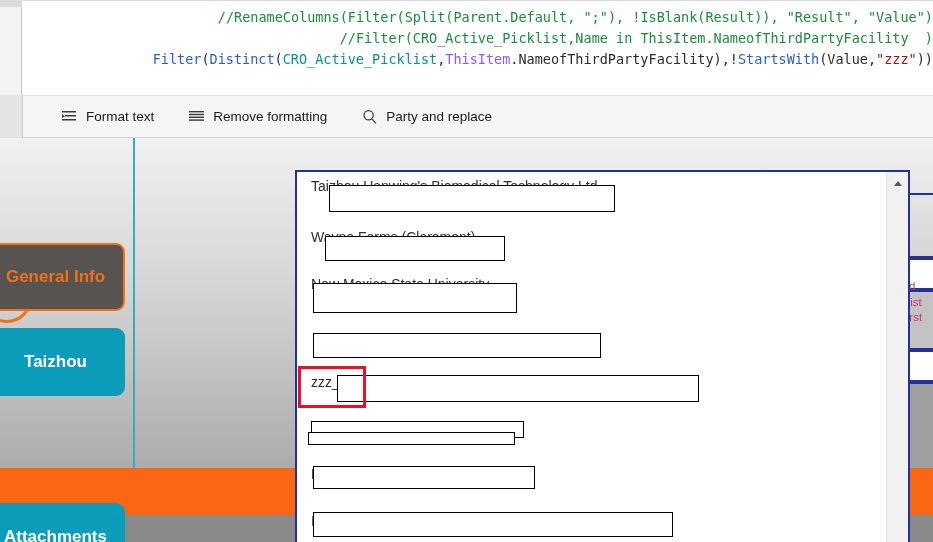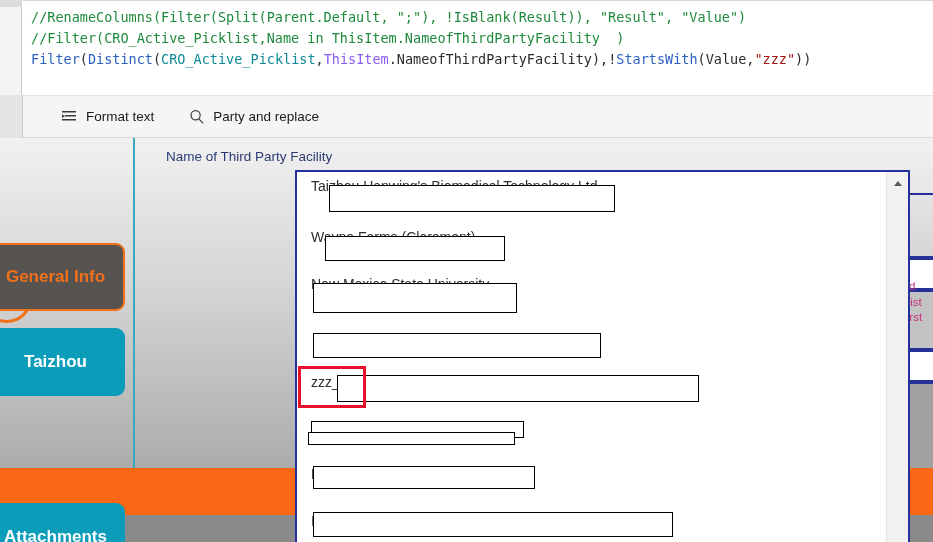--- a/index.html
+++ b/index.html
@@ -16,20 +16,21 @@
     background: #e9e9e9;
   }
 
   
   .formula-panel {
     position: absolute;
     left: 0; top: 0;
     width: 933px; height: 95px;
     background: #ffffff;
     box-sizing: border-box;
+    text-align: right;
   }
   .fx-gutter {
     position: absolute;
     left: 0; top: 0;
     width: 22px; height: 95px;
     background: #f3f3f3;
     border-right: 1px solid #c8c8c8;
     box-sizing: border-box;
   }
   .fx-gutter-top {
@@ -300,20 +301,31 @@
         <svg width="16" height="14" viewBox="0 0 16 14">
           <rect x="0" y="1" width="14" height="1.5" fill="#3a3a3a"></rect>
           <rect x="3" y="5" width="11" height="1.5" fill="#3a3a3a"></rect>
           <rect x="0" y="9" width="14" height="1.5" fill="#3a3a3a"></rect>
           <path d="M0 4.3 L3 6.2 L0 8.1 Z" fill="#3a3a3a"></path>
         </svg>
       </span>
       <span>Format text</span>
     </div>
 
+    <div class="tb-item">
+      <span class="tb-icon">
+        <svg width="16" height="14" viewBox="0 0 16 14">
+          <rect x="0" y="1" width="15" height="1.4" fill="#3a3a3a"></rect>
+          <rect x="0" y="3.8" width="15" height="1.4" fill="#3a3a3a"></rect>
+          <rect x="0" y="6.6" width="15" height="1.4" fill="#3a3a3a"></rect>
+          <rect x="0" y="9.4" width="15" height="1.4" fill="#3a3a3a"></rect>
+        </svg>
+      </span>
+      <span>Remove formatting</span>
+    </div>
 
     <div class="tb-item">
       <span class="tb-icon">
         <svg width="16" height="16" viewBox="0 0 16 16">
           <circle cx="6.6" cy="6.3" r="4.6" fill="none" stroke="#3a3a3a" stroke-width="1.2"></circle>
           <line x1="9.9" y1="9.8" x2="14" y2="14.3" stroke="#3a3a3a" stroke-width="1.2"></line>
         </svg>
       </span>
       <span>Party and replace</span>
     </div>
@@ -340,21 +352,20 @@
     </div>
 
     <div class="form-panel">
 
       <div class="bg-row r1"></div>
       <div class="bg-row r2"></div>
       <div class="bg-row r3"></div>
       <div class="bg-row r4"></div>
       <div class="bg-row r5"></div>
 
-      <div class="field-label" id="label-third-party">Name of Third Party Facility</div>
 
       <div class="popup">
         <div class="popup-list" id="popup-list">
             <div class="opt" style="top: 6px;">Taizhou Hanwing's Biomedical Technology Ltd</div>
             <div class="redact" style="left: 32px; top: 13px; width: 286px; height: 27px;"></div>
             <div class="opt" style="top: 57px;">Wayne Farms (Claremont)</div>
             <div class="redact" style="left: 28px; top: 64px; width: 180px; height: 25px;"></div>
             <div class="opt" style="top: 104px;">New Mexico State University</div>
             <div class="redact" style="left: 16px; top: 111px; width: 204px; height: 30px;"></div>
             <div class="redact" style="left: 16px; top: 161px; width: 288px; height: 25px;"></div>

